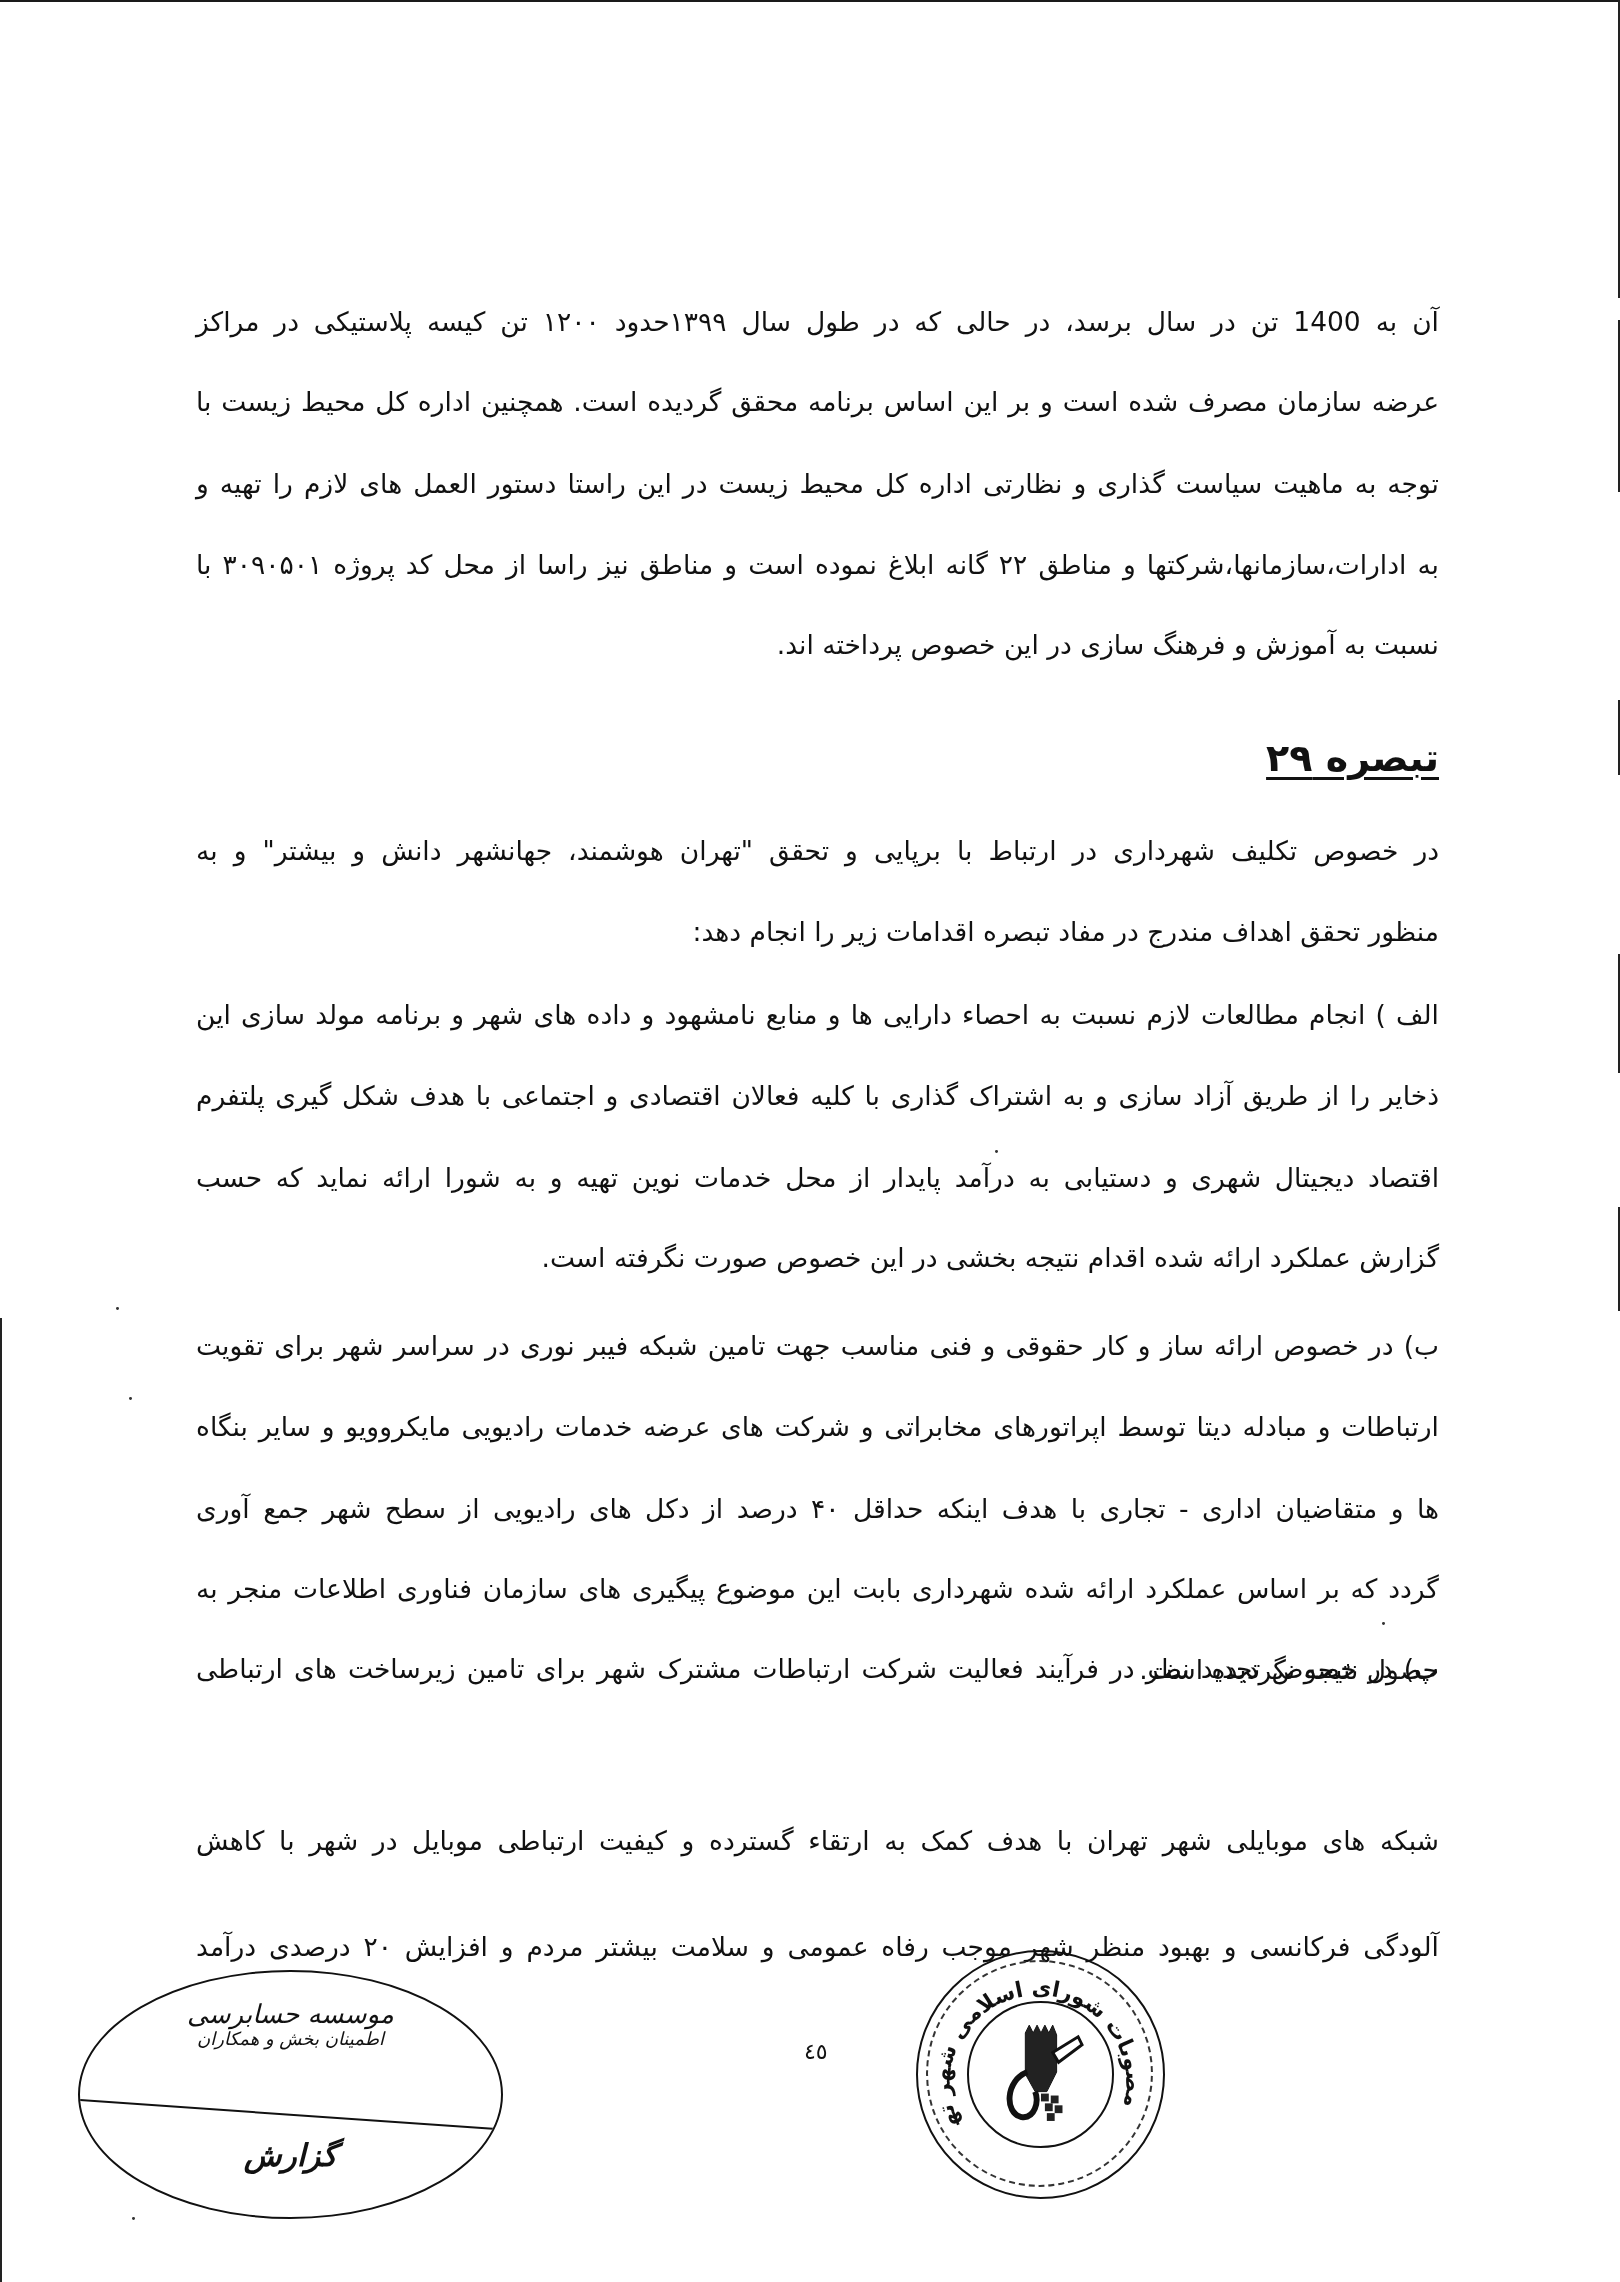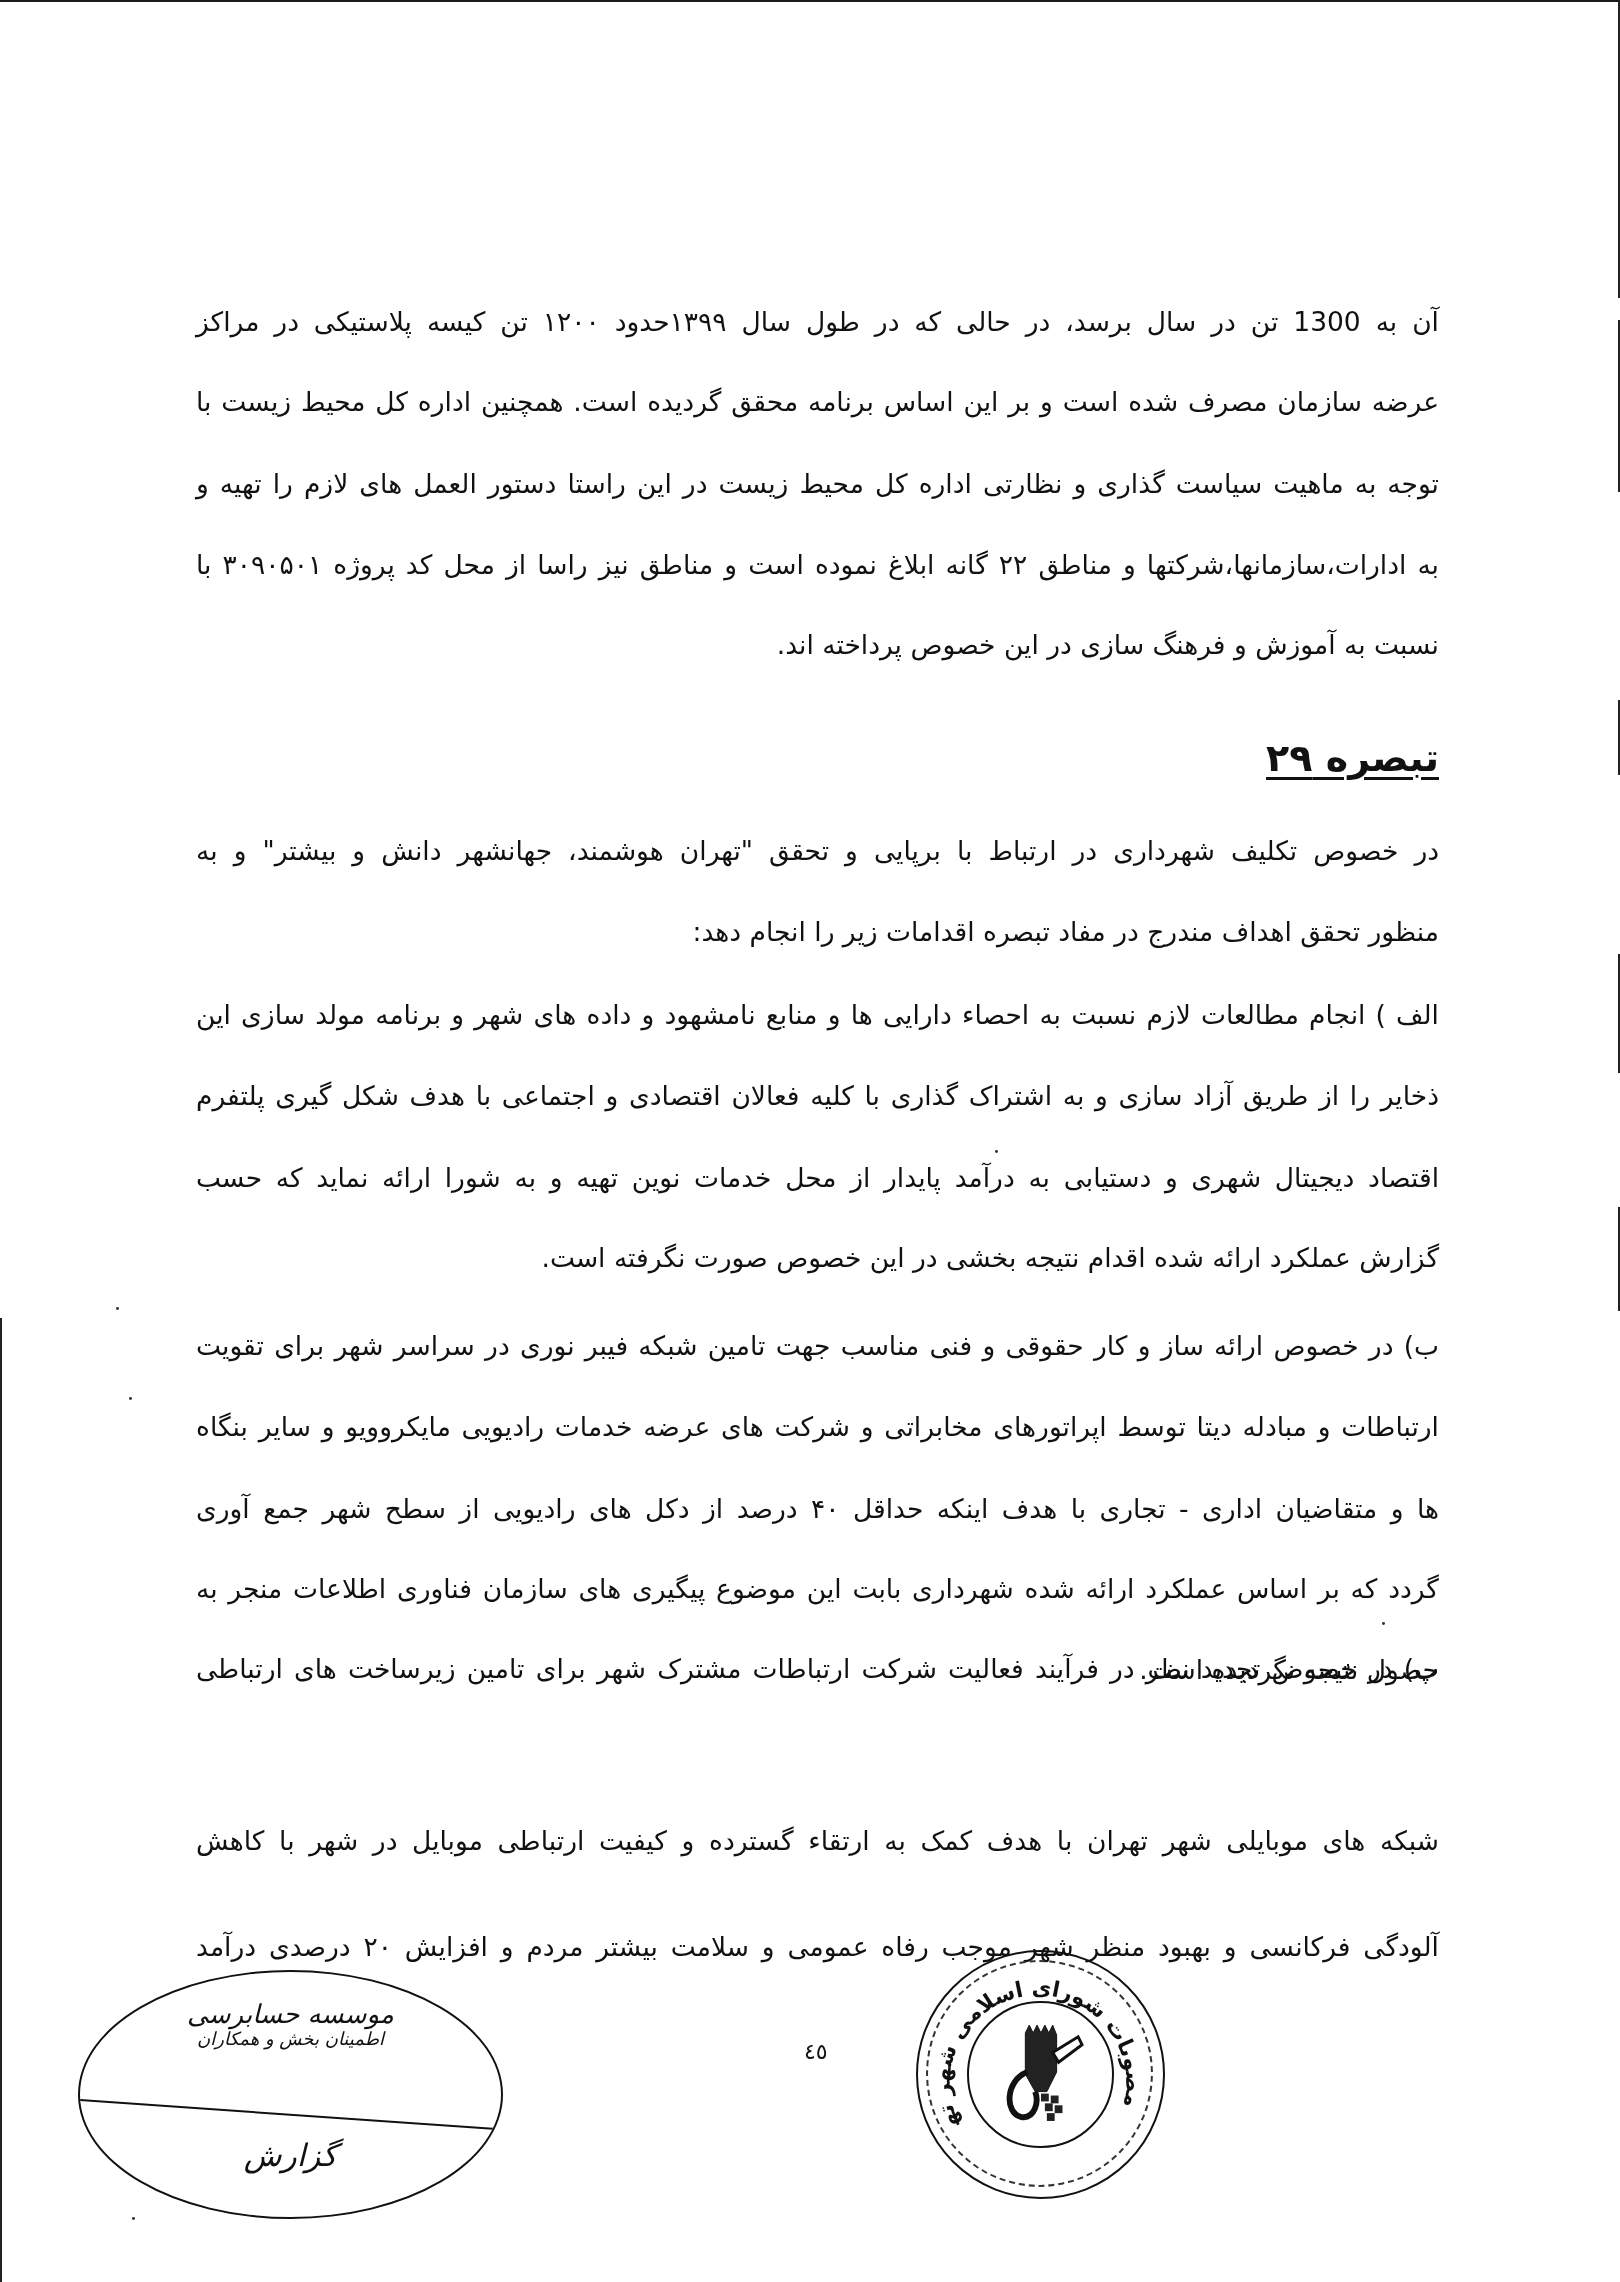--- a/index.html
+++ b/index.html
@@ -95,21 +95,21 @@
     .stamp-oval .t1, .stamp-oval .t2, .stamp-oval .t3 {
       position: absolute;
       width: 100%;
       text-align: center;
       font-family: "DejaVu Serif", serif;
       font-style: italic;
       direction: rtl;
     }
     .stamp-oval .t1 { top: 27.4px; font-size: 26px; }
     .stamp-oval .t2 { top: 56px; font-size: 18px; }
-    .stamp-oval .t3 { top: 165px; font-size: 31px; }
+    .stamp-oval .t3 { top: 165px; font-size: 31px; font-weight: bold; }
     .stamp-round {
       position: absolute;
       left: 916px;
       top: 1950px;
       width: 245px;
       height: 245px;
       border: 2.9px solid #111;
       border-radius: 50%;
     }
     .stamp-round .ring {
@@ -151,21 +151,21 @@
   </style>
 </head>
 <body>
 
 <div class="scan-border-top"></div>
 <div class="scan-border-right"></div>
 <div class="scan-border-left"></div>
 
 <div class="page">
 
-  <div class="line" style="top:302px;">آن به 1300 تن در سال برسد، در حالی که در طول سال ۱۳۹۹حدود ۱۲۰۰ تن کیسه پلاستیکی در مراکز</div>
+  <div class="line" style="top:302px;">آن به 1400 تن در سال برسد، در حالی که در طول سال ۱۳۹۹حدود ۱۲۰۰ تن کیسه پلاستیکی در مراکز</div>
   <div class="line" style="top:382px;">عرضه سازمان مصرف شده است و بر این اساس برنامه محقق گردیده است. همچنین اداره کل محیط زیست با</div>
   <div class="line" style="top:464px;">توجه به ماهیت سیاست گذاری و نظارتی اداره کل محیط زیست در این راستا دستور العمل های لازم را تهیه و</div>
   <div class="line" style="top:545px;">به ادارات،سازمانها،شرکتها و مناطق ۲۲ گانه ابلاغ نموده است  و مناطق نیز راسا از محل کد پروژه ۳۰۹۰۵۰۱ با</div>
   <div class="line last" style="top:625px;">نسبت به آموزش و فرهنگ سازی در این خصوص پرداخته اند.</div>
 
   <div class="heading">تبصره ۲۹</div>
 
   <div class="line" style="top:831px;">در خصوص تکلیف شهرداری در ارتباط با برپایی و تحقق "تهران هوشمند، جهانشهر دانش و بیشتر" و به</div>
   <div class="line last" style="top:912px;">منظور تحقق اهداف مندرج در مفاد تبصره اقدامات زیر را انجام دهد:</div>
 

